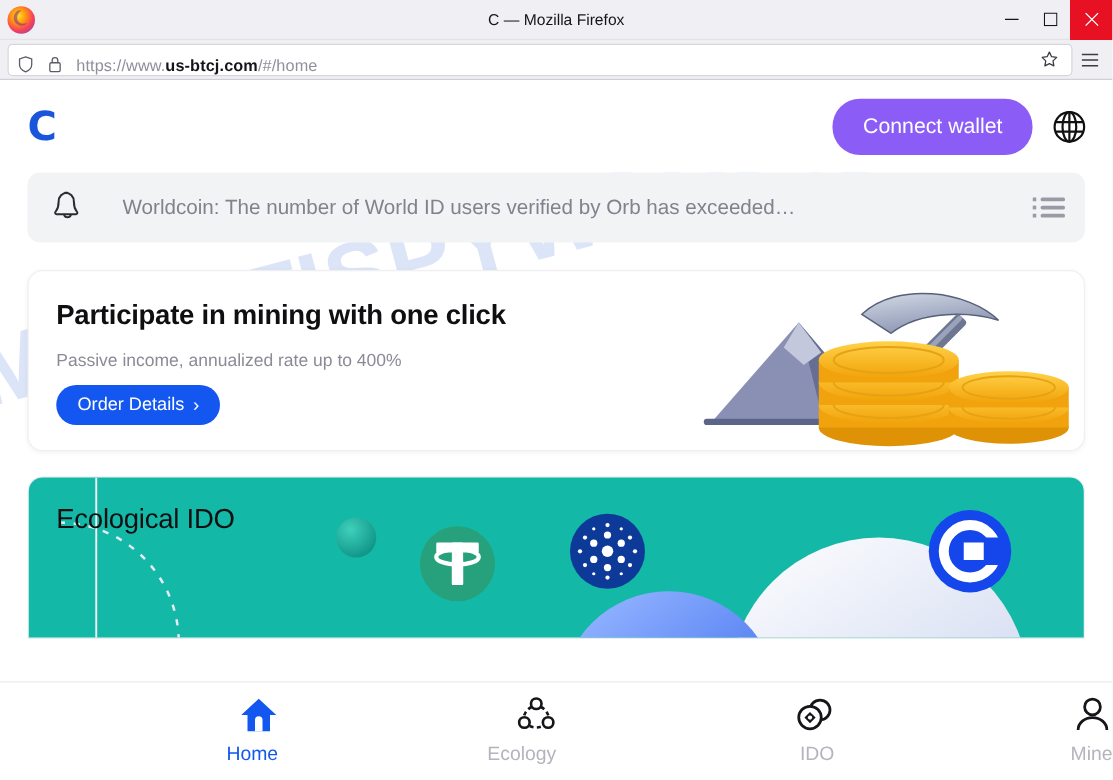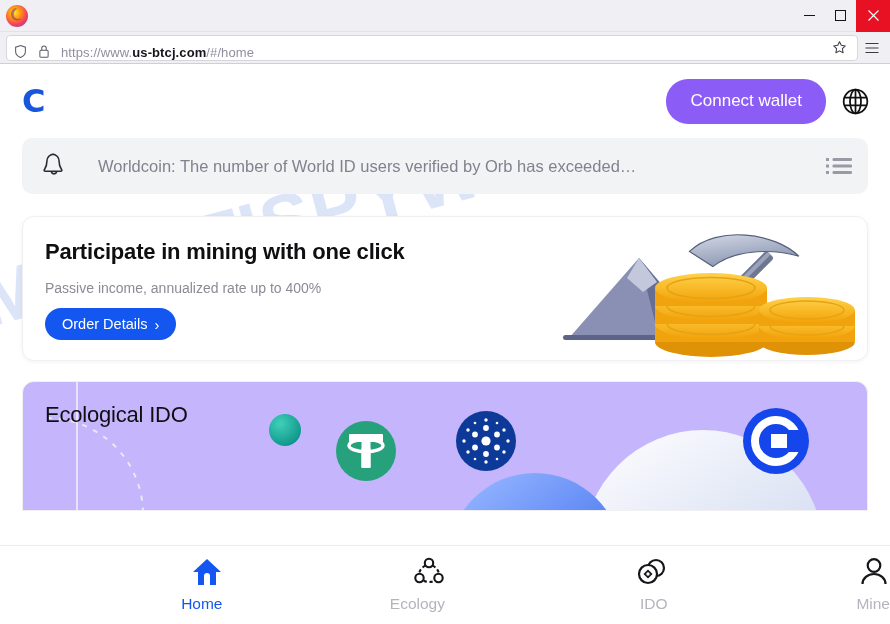--- a/index.html
+++ b/index.html
@@ -160,21 +160,21 @@
     font-family: "Liberation Sans", sans-serif;
   }
   .order-btn .chev { font-size: 15px; line-height: 1; }
   .mining-art { position: absolute; right: 8px; bottom: 0; width: 320px; height: 140px; }
   .mining-art svg { display: block; }
 
   
   .ido-card {
     margin: 20px 22px 0 22px;
     height: 130px;
-    background: #c4b5fd;
+    background: #14b8a6;
     border: 1px solid #f0f0f2;
     border-top-left-radius: 12px;
     border-top-right-radius: 12px;
     position: relative;
     overflow: hidden;
     z-index: 6;
   }
   .ido-title {
     position: absolute; left: 22px; top: 20px;
     font-size: 22px; font-weight: 400; color: #0f0f12;
@@ -218,20 +218,21 @@
             <stop offset="0%" stop-color="#ffe02a"></stop>
             <stop offset="35%" stop-color="#ff980e"></stop>
             <stop offset="70%" stop-color="#f8415a"></stop>
             <stop offset="100%" stop-color="#a4439c"></stop>
           </radialGradient>
         </defs>
         <circle cx="12" cy="12" r="11" fill="url(#ffg)"></circle>
         <path d="M12 4c-3.5 0-6 2.7-6 6.2 0 3.6 2.8 6.3 6.3 6.3 2 0 3.6-1 4.4-2.4-1 .6-2 .9-3.2.9-2.7 0-4.8-2-4.8-4.6C8.7 7.8 10.2 6 12 4z" fill="#7a2a8f" opacity=".55"></path>
       </svg>
     </div>
+    <div class="window-title">C — Mozilla Firefox</div>
     <div class="winbtns">
       <div class="winbtn">
         <svg width="11" height="11" viewBox="0 0 11 11">
             <rect x="0" y="5" width="11" height="1" fill="currentColor"></rect>
           </svg>
       </div>
       <div class="winbtn">
         <svg width="11" height="11" viewBox="0 0 11 11">
             <rect x="0.5" y="0.5" width="10" height="10" fill="none" stroke="currentColor"></rect>
           </svg>

